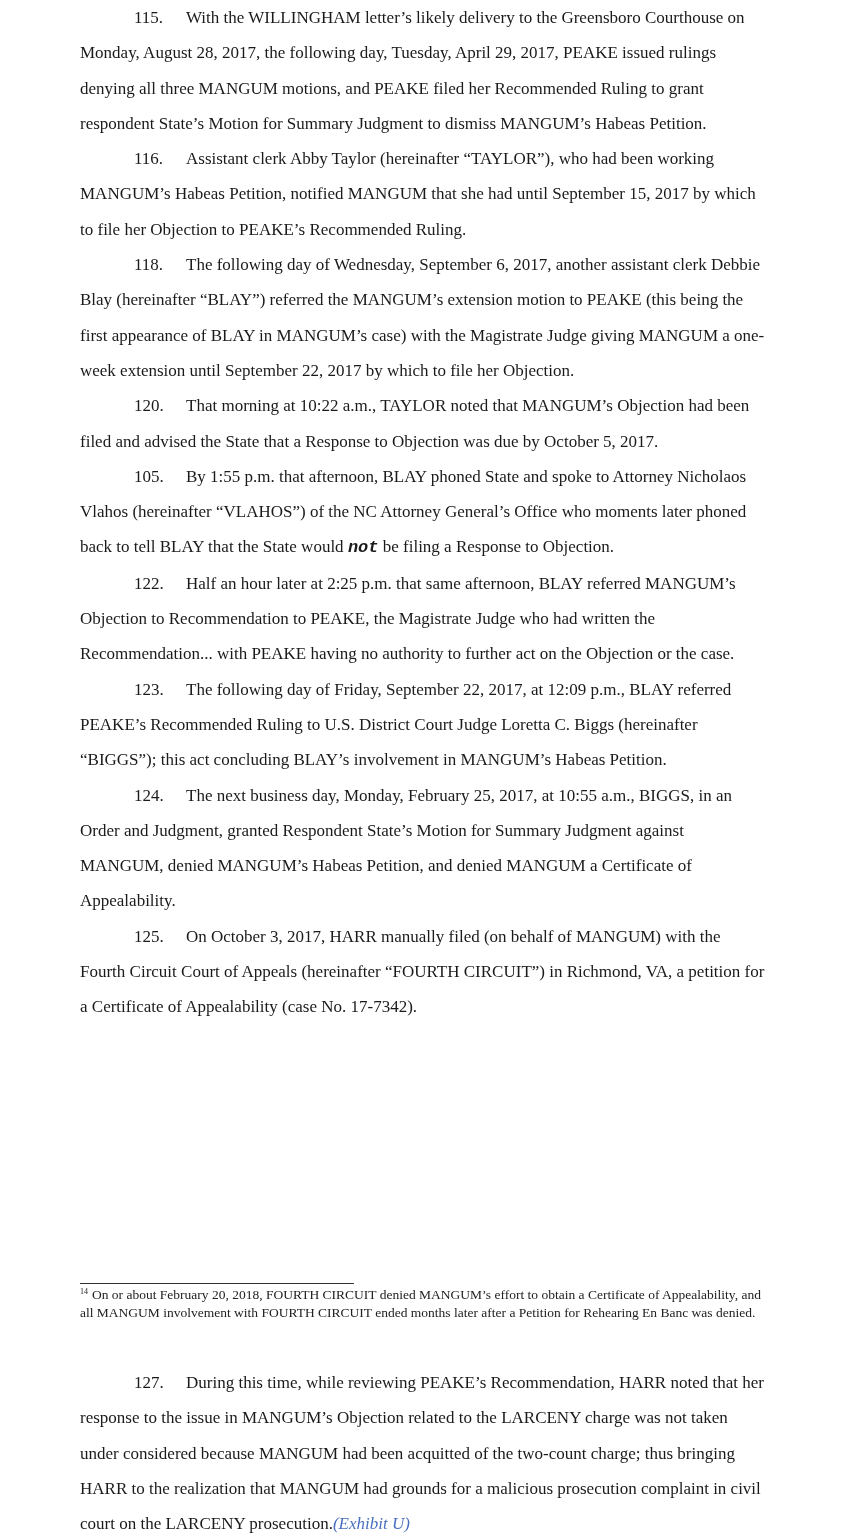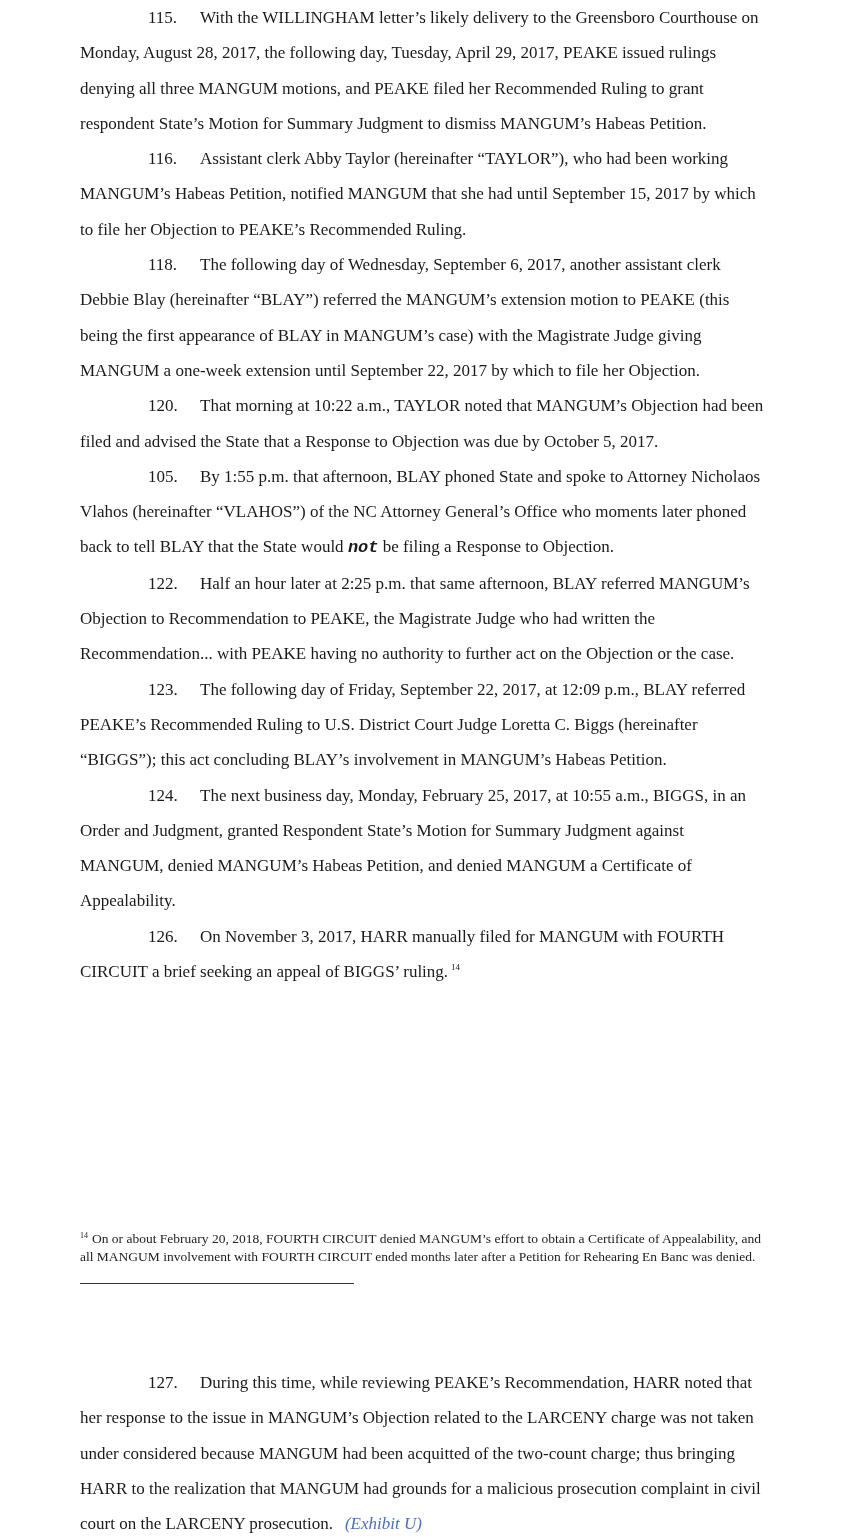--- a/index.html
+++ b/index.html
@@ -4,46 +4,46 @@
 <style>
   html, body { margin: 0; padding: 0; background: #ffffff; }
   body {
     width: 850px; height: 1540px; overflow: hidden; position: relative;
     font-family: "Liberation Serif", serif; color: #1a1a1a;
   }
   .page { position: absolute; left: 80px; top: 0; width: 690px; }
   .para {
     font-size: 17px; line-height: 35.3px; margin: 0; text-align: left;
   }
-  .para .num { display: inline-block; margin-left: 68px; width: 52px; }
+  .para .num { display: inline-block; margin-left: 54px; width: 52px; }
   .sup { font-size: 9px; vertical-align: super; line-height: 0; margin-left: 3px; }
   .fn-rule { position: absolute; left: 80px; top: 1283px; width: 274px; height: 1px; background: #333; }
   .footnote {
-    position: absolute; left: 80px; top: 1230px; width: 690px;
+    position: absolute; left: 80px; top: 1286px; width: 690px;
     font-size: 13.5px; line-height: 18px; color: #222;
   }
   .footnote .fsup { font-size: 8px; vertical-align: super; line-height: 0; margin-right: 4px; }
-  .exhibit { color: #4a6fbf; font-style: italic; margin-left: 12px; cursor: pointer; }
+  .exhibit { color: #4a6fbf; font-style: italic; cursor: pointer; }
   .bi { font-weight: bold; font-style: italic; font-family: Liberation Mono, monospace; }
   #p115 { position: absolute; top: 0px; }
 </style>
 </head>
 <body>
 
 <div class="page">
   <div id="p115" style="position:relative;">
     <p class="para"><span class="num">115.</span><span>With the WILLINGHAM letter’s likely delivery to the Greensboro Courthouse on Monday, August 28, 2017, the following day, Tuesday, April 29, 2017, PEAKE issued rulings denying all three MANGUM motions, and PEAKE filed her Recommended Ruling to grant respondent State’s Motion for Summary Judgment to dismiss MANGUM’s Habeas Petition.</span></p>
     <p class="para"><span class="num">116.</span><span>Assistant clerk Abby Taylor (hereinafter “TAYLOR”), who had been working MANGUM’s Habeas Petition, notified MANGUM that she had until September 15, 2017 by which to file her Objection to PEAKE’s Recommended Ruling.</span></p>
     <p class="para"><span class="num">118.</span><span>The following day of Wednesday, September 6, 2017, another assistant clerk Debbie Blay (hereinafter “BLAY”) referred the MANGUM’s extension motion to PEAKE (this being the first appearance of BLAY in MANGUM’s case) with the Magistrate Judge giving MANGUM a one-week extension until September 22, 2017 by which to file her Objection.</span></p>
     <p class="para"><span class="num">120.</span><span>That morning at 10:22 a.m., TAYLOR noted that MANGUM’s Objection had been filed and advised the State that a Response to Objection was due by October 5, 2017.</span></p>
     <p class="para"><span class="num">105.</span><span>By 1:55 p.m. that afternoon, BLAY phoned State and spoke to Attorney Nicholaos Vlahos (hereinafter “VLAHOS”) of the NC Attorney General’s Office who moments later phoned back to tell BLAY that the State would </span><span class="bi">not</span><span> be filing a Response to Objection.</span></p>
     <p class="para"><span class="num">122.</span><span>Half an hour later at 2:25 p.m. that same afternoon, BLAY referred MANGUM’s Objection to Recommendation to PEAKE, the Magistrate Judge who had written the Recommendation... with PEAKE having no authority to further act on the Objection or the case.</span></p>
     <p class="para"><span class="num">123.</span><span>The following day of Friday, September 22, 2017, at 12:09 p.m., BLAY referred PEAKE’s Recommended Ruling to U.S. District Court Judge Loretta C. Biggs (hereinafter “BIGGS”); this act concluding BLAY’s involvement in MANGUM’s Habeas Petition.</span></p>
     <p class="para"><span class="num">124.</span><span>The next business day, Monday, February 25, 2017, at 10:55 a.m., BIGGS, in an Order and Judgment, granted Respondent State’s Motion for Summary Judgment against MANGUM, denied MANGUM’s Habeas Petition, and denied MANGUM a Certificate of Appealability.</span></p>
-    <p class="para"><span class="num">126.</span><span>On November 3, 2017, HARR manually filed for MANGUM with FOURTH CIRCUIT a brief seeking an appeal of BIGGS’ ruling.</span><span class="sup">14</span></p>
+    <p class="para"><span class="num">125.</span><span>On October 3, 2017, HARR manually filed (on behalf of MANGUM) with the Fourth Circuit Court of Appeals (hereinafter “FOURTH CIRCUIT”) in Richmond, VA, a petition for a Certificate of Appealability (case No. 17-7342).</span></p>
   </div>
 </div>
 
 <div class="fn-rule"></div>
 <div class="footnote">
   <span class="fsup">14</span><span>On or about February 20, 2018, FOURTH CIRCUIT denied MANGUM’s effort to obtain a Certificate of Appealability, and all MANGUM involvement with FOURTH CIRCUIT ended months later after a Petition for Rehearing En Banc was denied.</span>
 </div>
 
 <div class="page" style="top:1365px;">
   <p class="para"><span class="num">127.</span><span>During this time, while reviewing PEAKE’s Recommendation, HARR noted that her response to the issue in MANGUM’s Objection related to the LARCENY charge was not taken under considered because MANGUM had been acquitted of the two-count charge; thus bringing HARR to the realization that MANGUM had grounds for a malicious prosecution complaint in civil court on the LARCENY prosecution.</span><span class="exhibit">(Exhibit U)</span></p>

